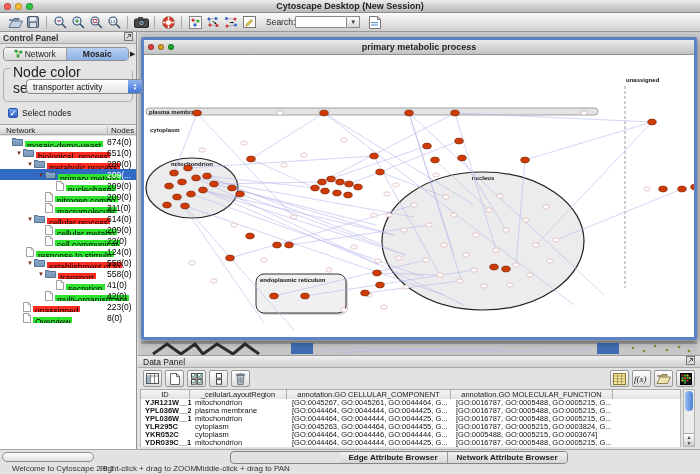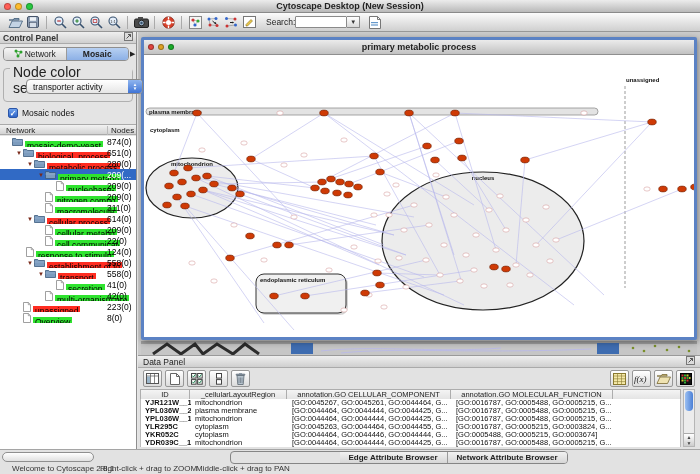--- a/index.html
+++ b/index.html
@@ -297,21 +297,21 @@
       <div class="dropdown">
         <span class="val">transporter activity</span>
         <span class="cap">
             <span>▲</span>
             <span>▼</span>
           </span>
       </div>
     </div>
     <div class="checkrow">
       <span class="checkbox">✓</span>
-      <span class="checklabel">Mosaic nodes</span>
+      <span class="checklabel">Select nodes</span>
     </div>
     <div class="tree-header">
       <span class="h1">Network</span>
       <span class="h2">Nodes</span>
     </div>
     <div class="tree-wrap">
       <div id="tree">
           <div class="trow" style="padding-left: 4px;">
             <span class="tarrow"></span>
             <span class="ticon">

